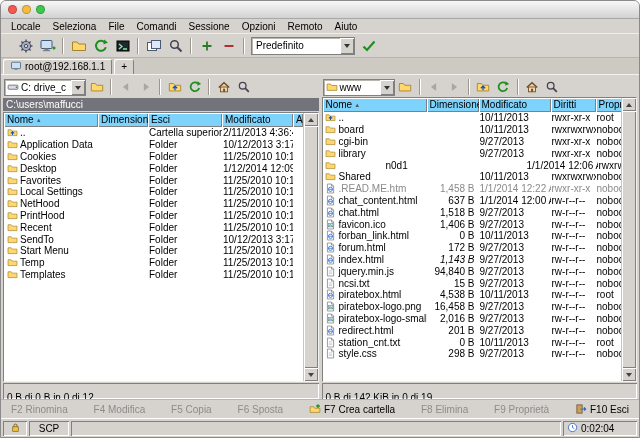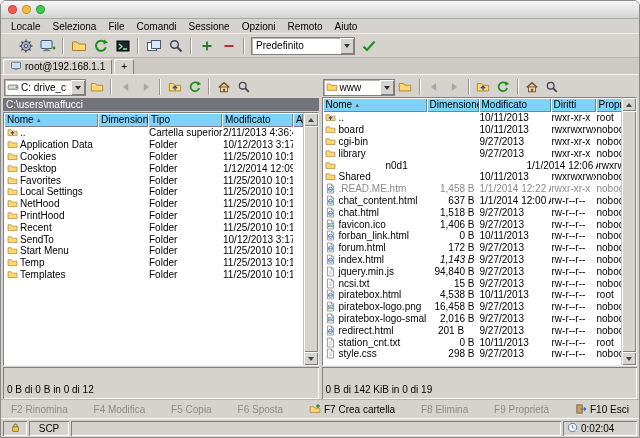--- a/index.html
+++ b/index.html
@@ -55,21 +55,21 @@
   .ficon{width:15px;flex:none;display:flex;justify-content:center;align-items:center;padding-left:1px}
   .fcell{flex:none;overflow:hidden;padding-left:1px}
   .fcell.num{text-align:right;padding-right:4px}
   .frow.dim{color:#8a8a8a}
   .vscroll{width:15px;flex:none;display:flex;flex-direction:column;background:#f1f0ea;border-left:1px solid #c8c5be}
   .sbtn{height:13px;flex:none;background:#d6d3ce;box-shadow:inset 1px 1px 0 #fff,inset -1px -1px 0 #808080;
         display:flex;align-items:center;justify-content:center}
   .sbtn.up:after{content:"";border:3px solid transparent;border-bottom:4px solid #444;margin-bottom:3px}
   .sbtn.down:after{content:"";border:3px solid transparent;border-top:4px solid #444;margin-top:3px}
   .sthumb{flex:1;background:#d6d3ce;box-shadow:inset 1px 1px 0 #fff,inset -1px -1px 0 #808080}
-  .panel-status{height:14px;flex:none;margin-top:1px;background:#d6d3ce;line-height:13px;padding:16px 4px;
+  .panel-status{height:14px;flex:none;margin-top:1px;background:#d6d3ce;line-height:13px;padding:8px 4px;
                 box-shadow:inset 1px 1px 0 #808080,inset -1px -1px 0 #fff;white-space:nowrap;overflow:hidden}
   
   .fkeys{height:19px;flex:none;display:flex;align-items:center;justify-content:space-between;padding:0 10px;border-top:1px solid #b8b5ae}
   .fkey{display:flex;align-items:center;gap:3px;white-space:nowrap}
   .fkey.disabled{color:#8c8c8c}
   .fk-ic{display:flex;align-items:center}
   
   .statusbar{height:19px;flex:none;display:flex;align-items:center;gap:2px;padding:1px 2px;border-top:1px solid #fff}
   .sb-cell{height:15px;box-shadow:inset 1px 1px 0 #808080,inset -1px -1px 0 #fff;display:flex;align-items:center;padding:0 4px;gap:3px}
   .sb-lock{width:24px;justify-content:center}
@@ -253,21 +253,21 @@
         <div class="listmain">
           <div class="headers">
               <div class="hcell" style="width: 94px;">
                 <span>Nome</span>
                 <span class="sort-arrow">▲</span>
               </div>
               <div class="hcell" style="width: 50px;">
                 <span>Dimensione</span>
               </div>
               <div class="hcell" style="width: 74px;">
-                <span>Tipo</span>
+                <span>Esci</span>
               </div>
               <div class="hcell" style="width: 71px;">
                 <span>Modificato</span>
               </div>
               <div class="hcell" style="width: 10px;">
                 <span>Att...</span>
               </div>
             </div>
           <div class="rows">
               <div class="frow">
@@ -773,21 +773,21 @@
               <div class="frow">
                 <span class="ficon">
                   <svg width="11" height="11" viewBox="0 0 16 16" xmlns="http://www.w3.org/2000/svg">
                     <path d="M3.5 1.5h6l3 3v10h-9z" fill="#fff" stroke="#707070"></path>
                     <path d="M9.5 1.5v3h3" fill="#e8e8e8" stroke="#707070"></path>
                     <circle cx="8" cy="9.2" r="3" fill="none" stroke="#2a6ad0" stroke-width="1.2"></circle>
                     <path d="M5 9.2h6" stroke="#2a6ad0" stroke-width="1.1"></path>
                   </svg>
                 </span>
                 <span class="fcell" style="width: 89px;">redirect.html</span>
-                <span class="fcell num" style="width: 52px; text-align: center;">201 B</span>
+                <span class="fcell num" style="width: 52px;">201 B</span>
                 <span class="fcell" style="width: 72px;">9/27/2013</span>
                 <span class="fcell" style="width: 45px;">rw-r--r--</span>
                 <span class="fcell" style="width: 26px;">nobody</span>
               </div>
               <div class="frow">
                 <span class="ficon">
                   <svg width="11" height="11" viewBox="0 0 16 16" xmlns="http://www.w3.org/2000/svg">
                     <path d="M3.5 1.5h6l3 3v10h-9z" fill="#fff" stroke="#707070"></path>
                     <path d="M9.5 1.5v3h3" fill="#e8e8e8" stroke="#707070"></path>
                     <path d="M5.5 7h5M5.5 9h5M5.5 11h5" stroke="#b8b8c8" stroke-width="0.9"></path>

